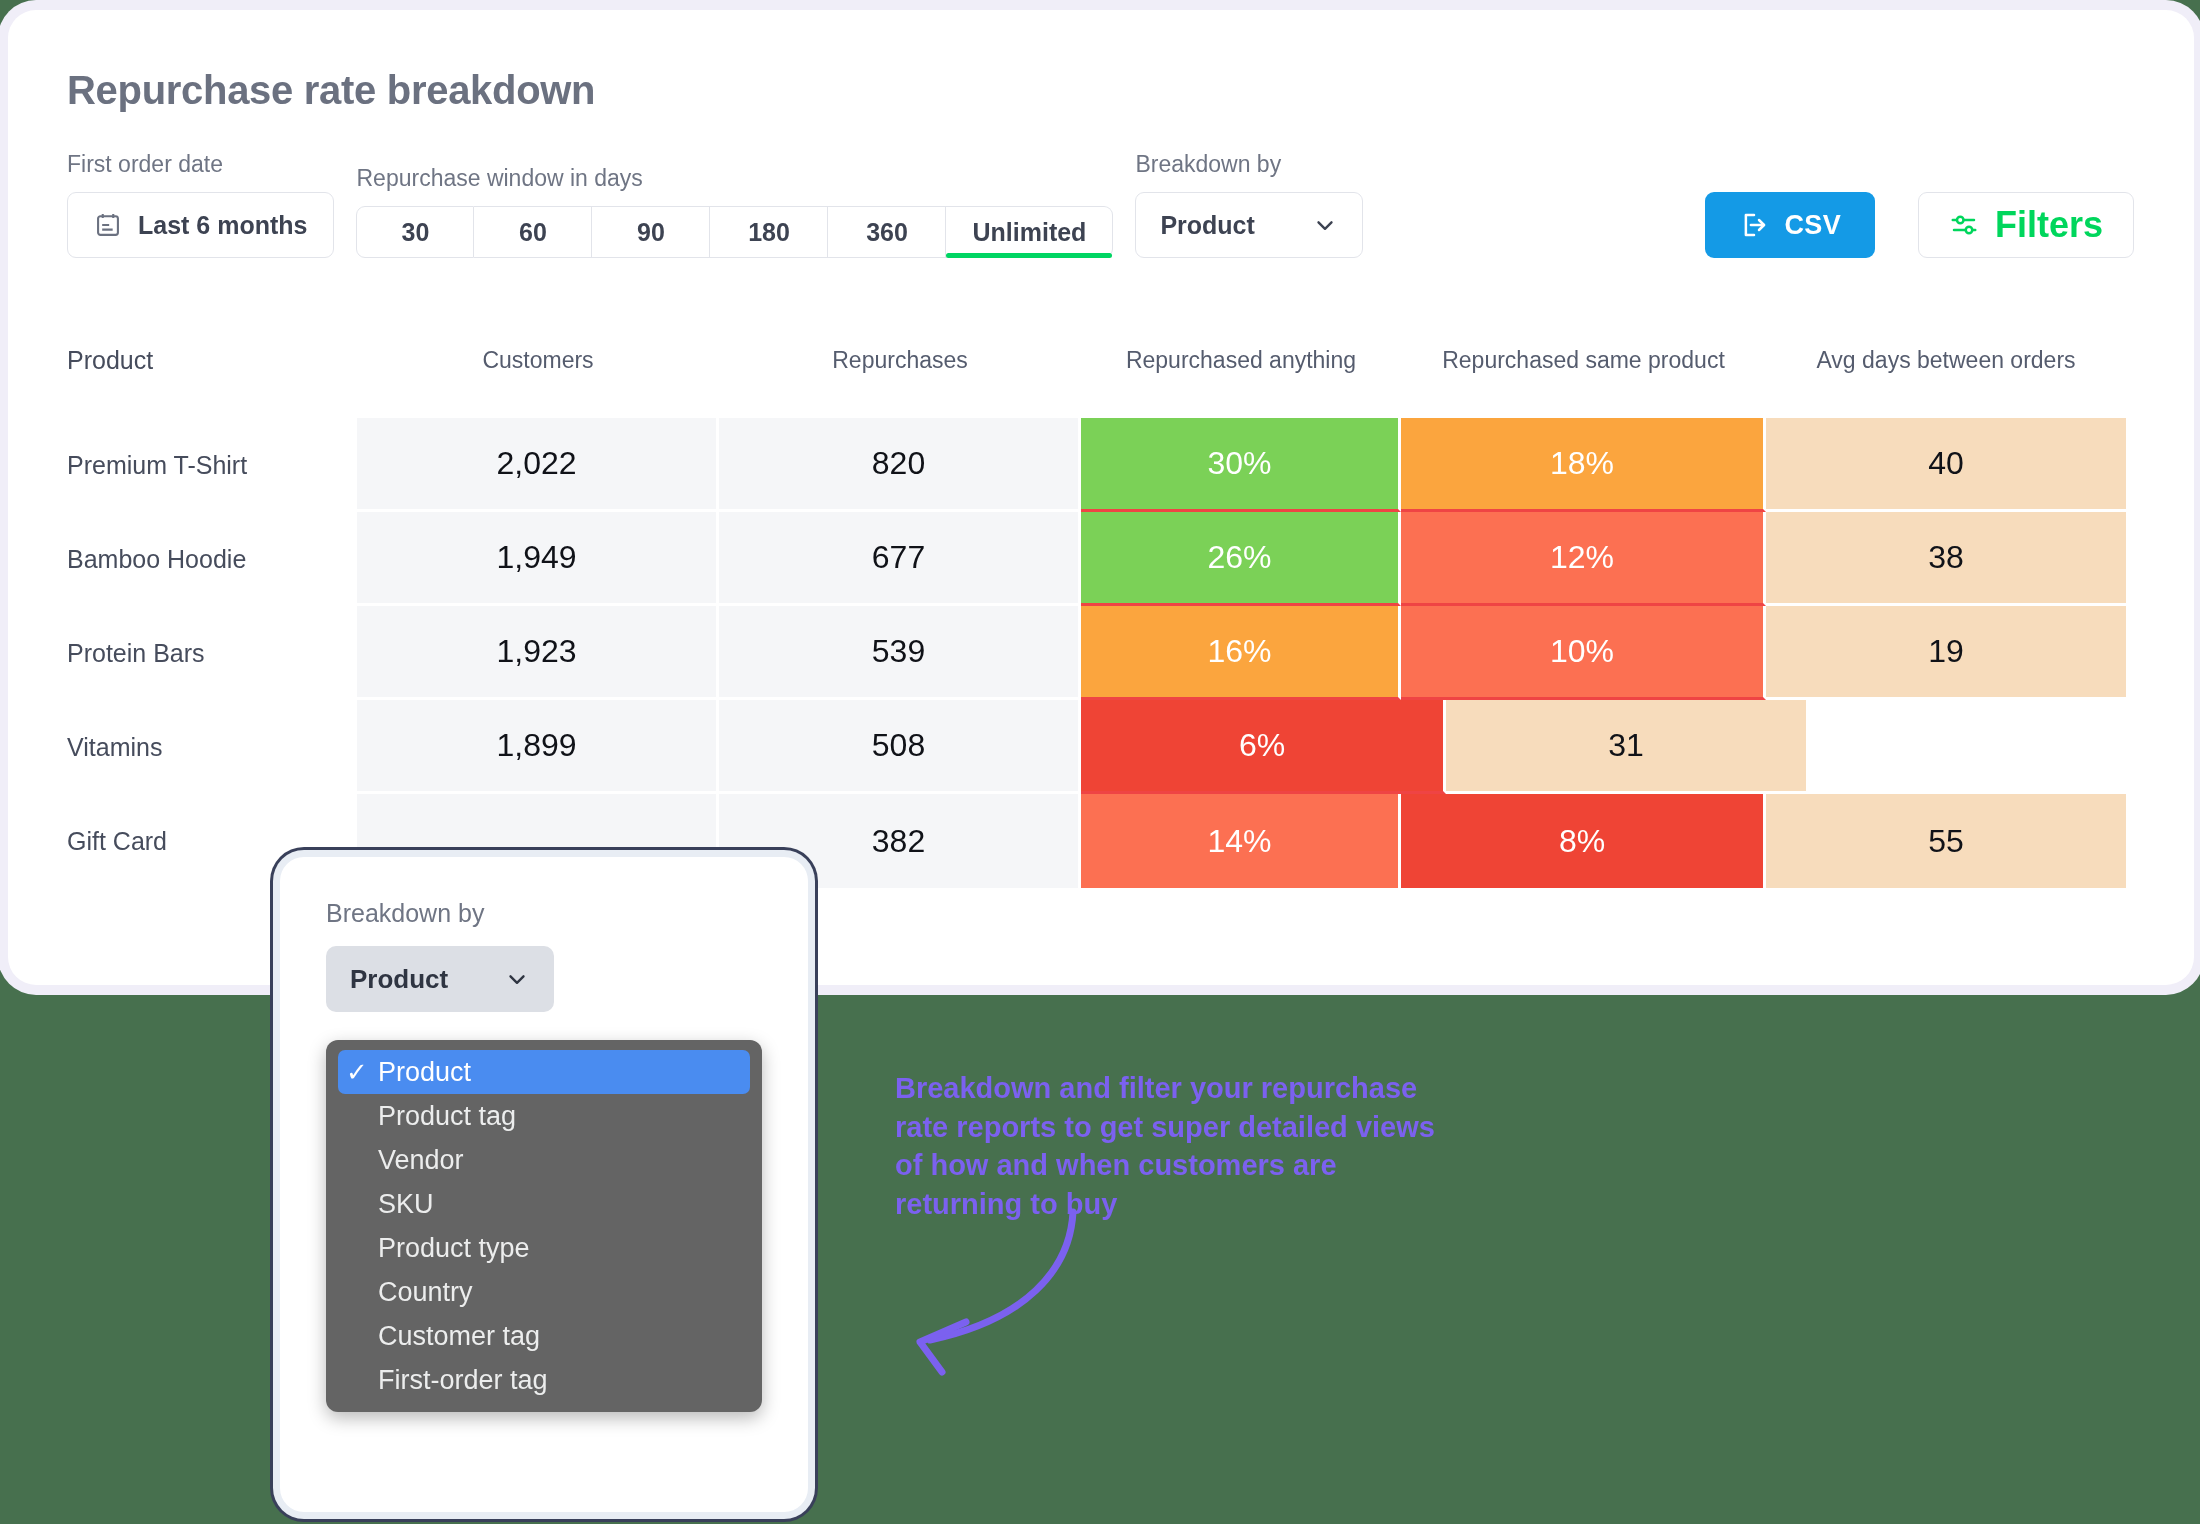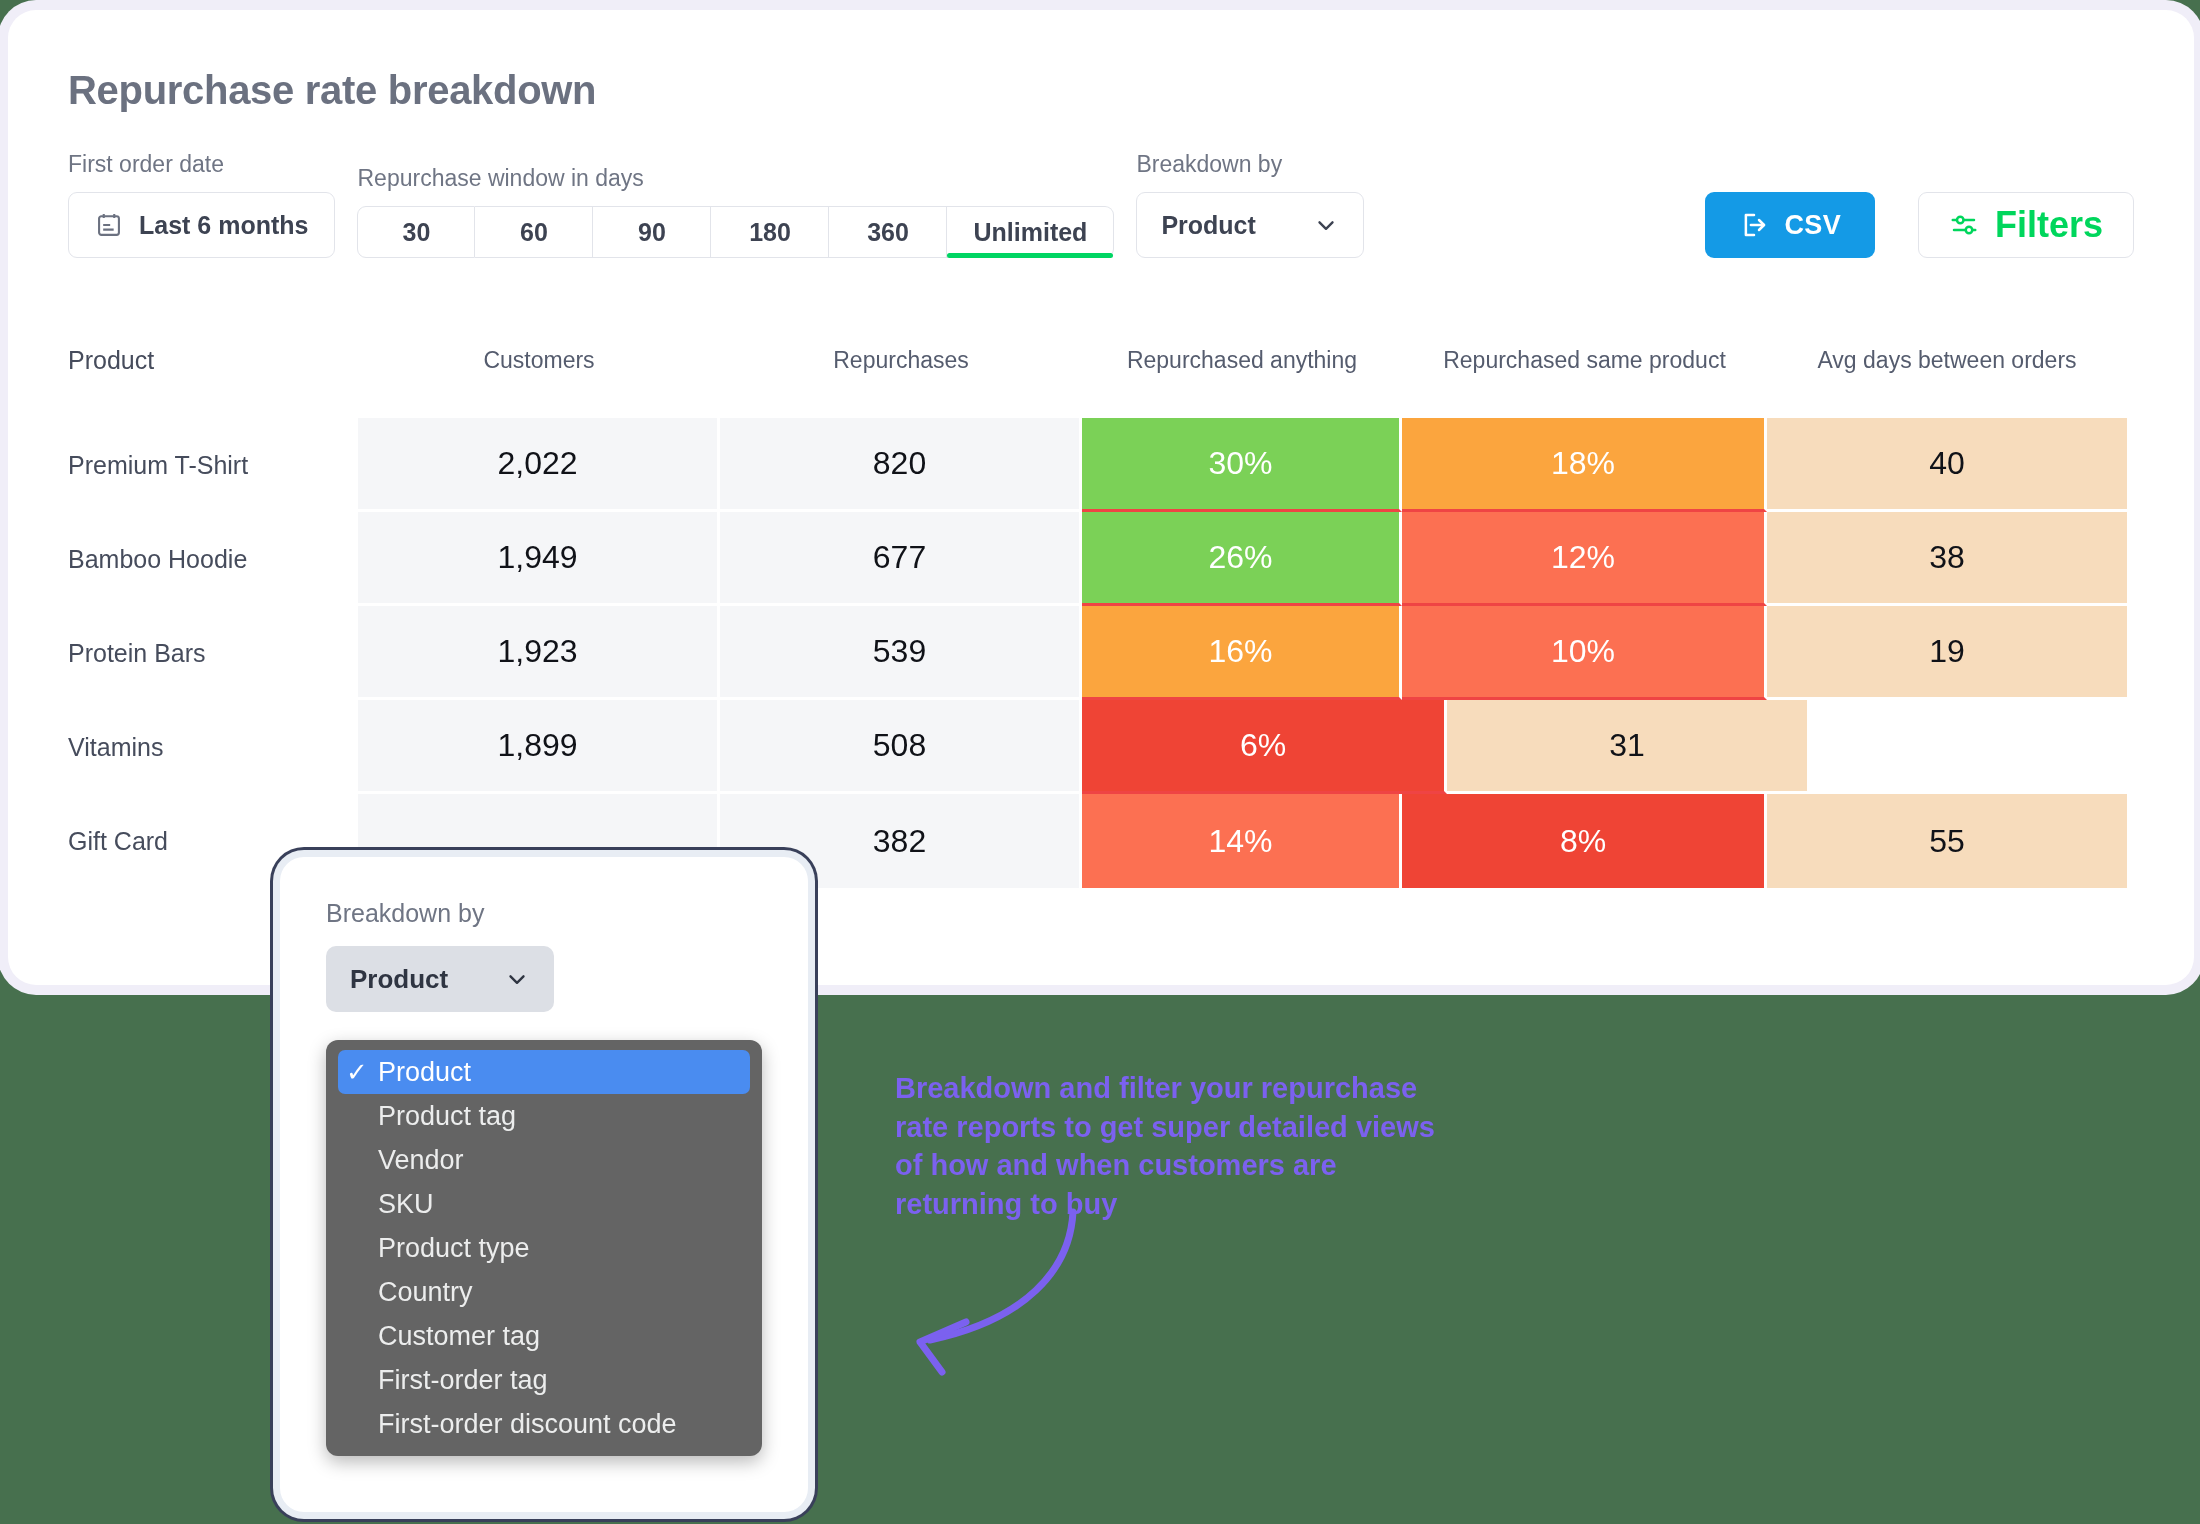--- a/index.html
+++ b/index.html
@@ -23,21 +23,22 @@
     top: 10px;
     width: 2186px;
     height: 975px;
     background: #ffffff;
     border-radius: 28px;
     box-shadow: 0 0 0 10px #f0eef8;
     overflow: hidden;
   }
 
   #card-inner {
-    padding: 58px 60px 0 60px;
+    padding: 58px 60px 0 48px;
+    margin-left: 11px;
   }
 
   
   #page-title {
     font-size: 40px;
     font-weight: bold;
     color: #6b7180;
     letter-spacing: -0.3px;
     margin-bottom: 38px;
   }
@@ -505,18 +506,14 @@
         <span>Country</span>
       </div>
       <div class="opt">
         <span class="check">✓</span>
         <span>Customer tag</span>
       </div>
       <div class="opt">
         <span class="check">✓</span>
         <span>First-order tag</span>
       </div>
-      <div class="opt">
-        <span class="check">✓</span>
-        <span>First-order discount code</span>
-      </div>
     </div>
 </div>
 
 </body></html>

